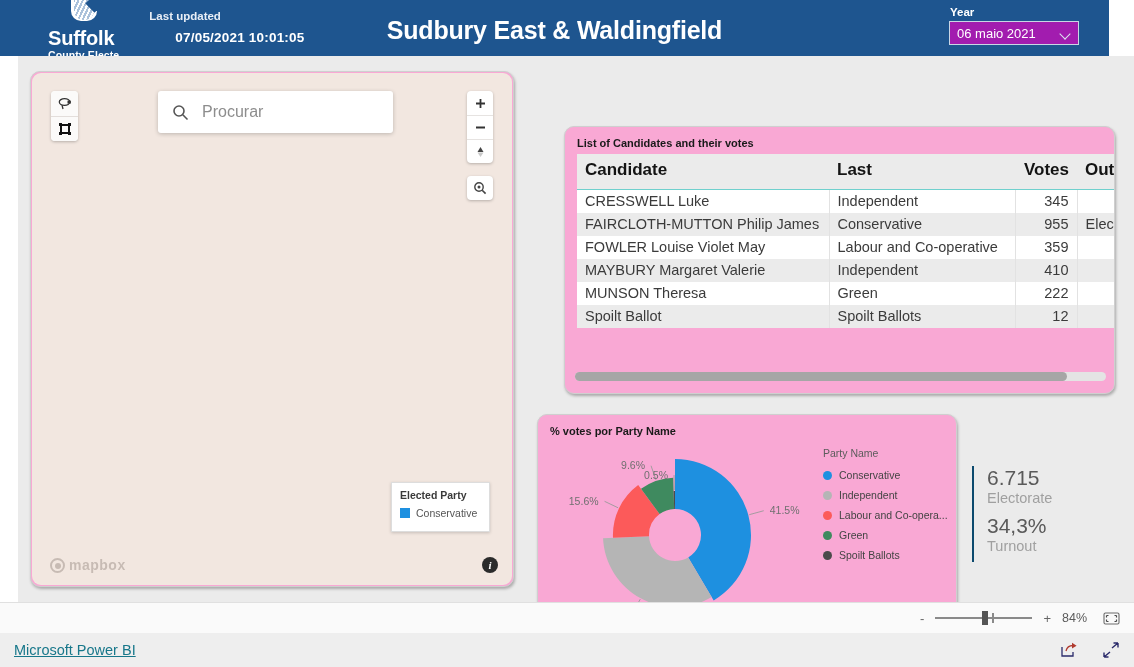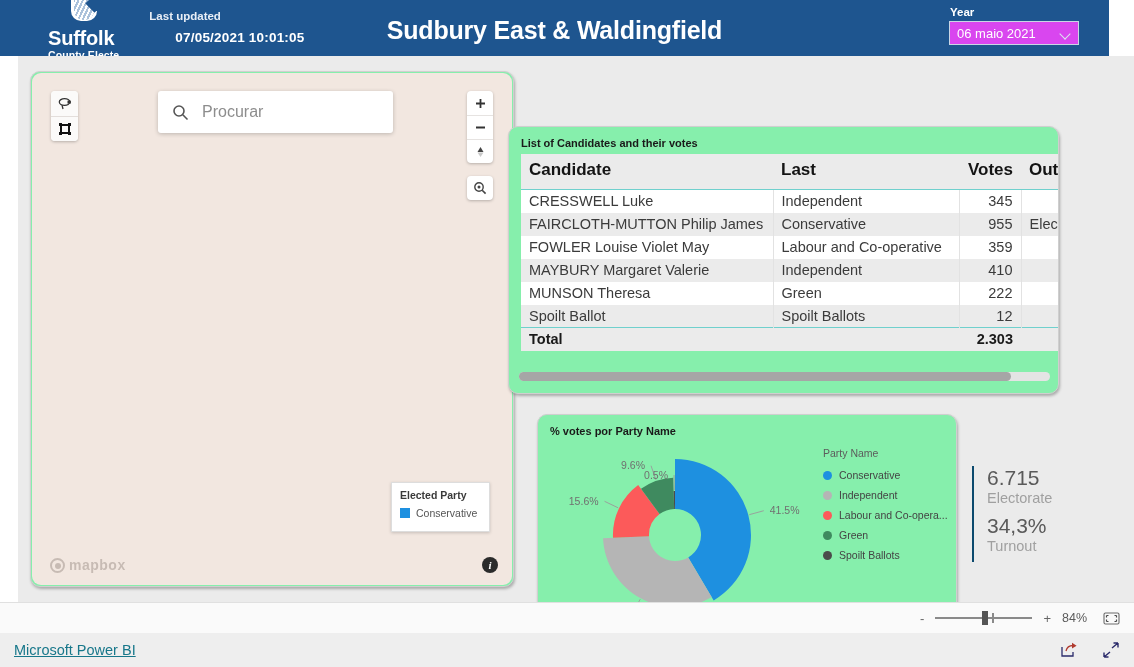--- a/index.html
+++ b/index.html
@@ -75,21 +75,21 @@
     position: absolute; right: 30px; top: 6px;
     width: 130px;
     margin-left: 32px;
   }
   .year-label {
     color: #ffffff; font-size: 11.5px; font-weight: bold;
     margin-bottom: 3px; margin-left: 1px;
   }
   .year-select {
     height: 24px; width: 130px;
-    background: #d946ef; border: 1px solid #c9d6e5;
+    background: #a21caf; border: 1px solid #c9d6e5;
     display: flex; align-items: center; justify-content: space-between;
     padding: 0 6px 0 7px; cursor: pointer;
   }
   .year-value { color: #ffffff; font-size: 13px; }
   .chev {
     width: 11px; height: 7px; position: relative;
   }
   .chev::before {
     content: ""; position: absolute; left: 0; top: 0;
     width: 7px; height: 7px;
@@ -103,21 +103,21 @@
     width: 1134px; height: 546px;
     background: #ebebeb;
   }
   #canvas-left-edge {
     position: absolute; left: 0; top: 0; width: 18px; height: 546px;
     background: #ffffff;
   }
 
   .visual {
     position: absolute;
-    background: #86efac;
+    background: #f9a8d4;
     border: 1px solid #cfcfcf;
     border-radius: 10px;
     box-shadow: 1px 2px 3px rgba(0,0,0,.28);
   }
 
   
   #map-visual { left: 30px; top: 15px; width: 484px; height: 516px; overflow: hidden; }
   .map-surface {
     position: absolute; left: 1px; top: 1px;
     width: 480px; height: 512px;
@@ -206,21 +206,21 @@
     position: absolute; right: 14px; bottom: 12px;
     width: 16px; height: 16px; border-radius: 50%;
     background: #2b2b2b; color: #ffffff;
     font-size: 11px; font-weight: bold; font-style: italic;
     font-family: "Liberation Serif", serif;
     display: flex; align-items: center; justify-content: center;
     cursor: pointer;
   }
 
   
-  #table-visual { left: 508px; top: 70px; width: 551px; height: 268px; overflow: hidden; }
+  #table-visual { left: 564px; top: 70px; width: 551px; height: 268px; overflow: hidden; }
   .visual-title {
     position: absolute; left: 12px; top: 10px;
     font-size: 11px; font-weight: bold; color: #1a1a1a;
   }
   .tbl-wrap {
     position: absolute; left: 12px; top: 27px;
     width: 531px;
   }
   table.votes { border-collapse: collapse; width: 543px; table-layout: fixed; }
   table.votes th {
@@ -470,26 +470,20 @@
           <tr>
             <td>MUNSON Theresa</td>
             <td>Green</td>
             <td class="num">222</td>
             <td></td>
           </tr>
           <tr>
             <td>Spoilt Ballot</td>
             <td>Spoilt Ballots</td>
             <td class="num">12</td>
-            <td></td>
-          </tr>
-          <tr class="total-row">
-            <td>Total</td>
-            <td></td>
-            <td class="num">2.303</td>
             <td></td>
           </tr>
         </tbody>
       </table>
     </div>
     <div class="tbl-scroll">
       <div class="tbl-scroll-thumb"></div>
     </div>
   </div>
 

